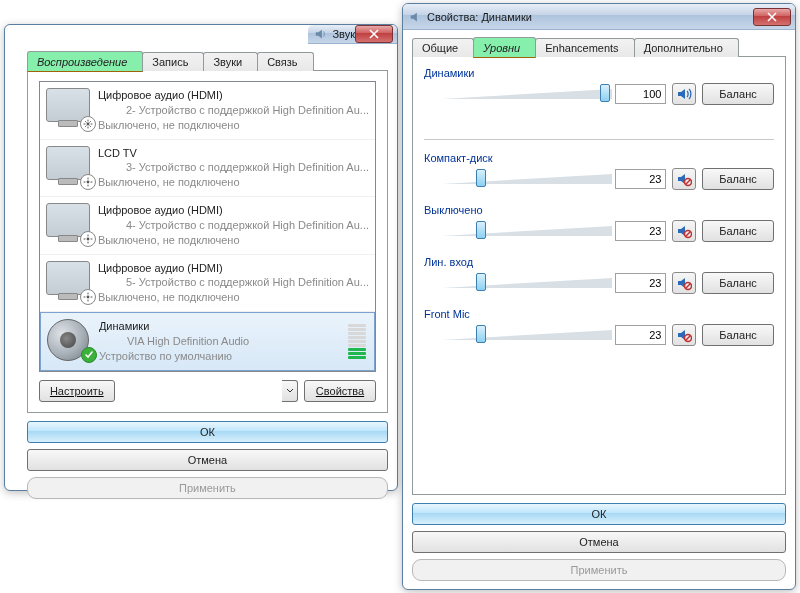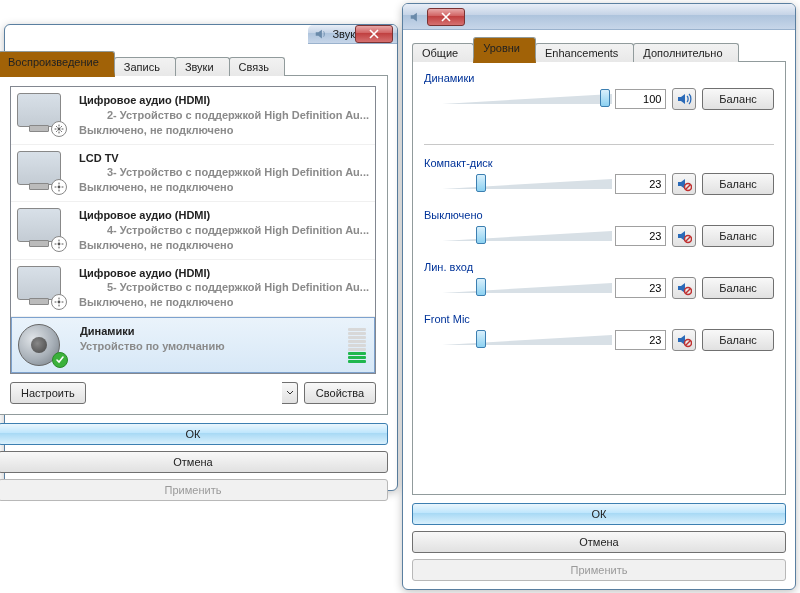--- a/index.html
+++ b/index.html
@@ -43,24 +43,25 @@
   padding: 3px 15px 3px 9px;
   border: 1px solid #919b9c;
   border-bottom: none;
   background: linear-gradient(to bottom,#f2f2f2,#e8e8e8);
   border-radius: 3px 3px 0 0;
   margin-right: -1px;
   cursor: pointer;
   color: #222;
 }
 .tab.active {
-  background: #a16207;
-  border-bottom: 6px solid #a16207;
+  background: #86efac;
+  border-bottom: 1px solid #a16207;
   position: relative; top: 1px;
   padding-top: 4px;
+  font-style: italic;
 }
 
 .tab-panel {
   border: 1px solid #919b9c;
   background: #fff;
   flex: 1;
   padding: 10px 11px;
   display: flex;
   flex-direction: column;
 }
@@ -70,23 +71,22 @@
 .device-list {
   border: 1px solid #828790;
   background: #fff;
   flex: 1;
   overflow: hidden;
 }
 .device-item {
   display: flex;
   padding: 6px 6px 6px 6px;
   border-bottom: 1px solid #f0f0f0;
-  gap: 14px;
+  gap: 4px;
   cursor: pointer;
-  font-weight: bold;
 }
 .device-item.selected {
   background: linear-gradient(to bottom, #eaf3fb, #d7e8f7);
   border: 1px solid #7da2ce;
 }
 .device-icon-wrap { width: 48px; height: 42px; position: relative; flex-shrink: 0; }
 .monitor-icon {
   width: 44px; height: 34px;
   background: linear-gradient(to bottom,#d8e0e8,#c4ccd4);
   border: 1px solid #888; border-radius: 3px;
@@ -118,30 +118,30 @@
 
 .dev-text { flex:1; line-height:1.35; overflow:hidden; }
 .dev-name { color:#222; }
 .dev-line2 { color:#8a8a8a; white-space:nowrap; overflow:hidden; text-overflow:ellipsis;margin-left:28px; }
 .dev-line3 { color:#8a8a8a; }
 
 .levelbars { width:20px; display:flex; flex-direction:column; justify-content:center; gap:1px; padding-right:2px;}
 .levelbars .bar { height:3px; background:#d8d8d8; border-radius:1px;}
 .levelbars .bar.on { background:#1fb74e; }
 
-.btn-row { display:flex; gap:6px; margin-top:8px; }
+.btn-row { display:flex; gap:6px; margin-top:8px;text-decoration:underline; }
 .spacer { flex:1; }
 button.win {
   min-width:72px; height:22px; padding:0 10px;
   border:1px solid #707070; border-radius:3px;
   background:linear-gradient(to bottom,#f8f8f8,#e1e1e1);
   color:#222; cursor:pointer;
   font-size:11px;
 }
-button.win.disabled { color:#9a9a9a; border-color:#b8b8b8; background:#f1f1f1; cursor:default;}
+button.win.disabled { color:#9a9a9a; border-color:#b8b8b8; background:#f1f1f1; cursor:default;border-radius:9px;}
 .default-btn { display:flex; }
 .default-btn button.win { border-radius:3px 0 0 3px; min-width:100px;}
 .default-btn .dd { width:16px; border:1px solid #707070; border-left:none; border-radius:0 3px 3px 0; background:linear-gradient(to bottom,#f8f8f8,#e1e1e1); display:flex;align-items:center;justify-content:center; cursor:pointer;}
 .default-btn .dd svg{width:8px;height:8px;}
 .footer { display:flex; gap:6px; justify-content:flex-end; margin-top:8px;flex-direction:column; }
 .win.ok-btn { min-width:70px; border:1px solid #3c7fb1; background:linear-gradient(to bottom,#eaf6fd,#bee6fd 45%,#a7d9f5 46%,#d9f0fc);}
 
 
 .group { margin-bottom:14px; }
 .group.first { margin-bottom:20px; }
@@ -275,20 +275,21 @@
           <div class="device-icon-wrap">
             <div class="speaker-icon"></div>
             <div class="badge ok">
                 <svg viewBox="0 0 10 10">
                   <path d="M2 5l2 2 4-5" stroke="#fff" stroke-width="1.6" fill="none" stroke-linecap="round"></path>
                 </svg>
               </div>
           </div>
           <div class="dev-text">
             <div class="dev-name">Динамики</div>
+            <div class="dev-line2">VIA High Definition Audio</div>
             <div class="dev-line3">Устройство по умолчанию</div>
           </div>
           <div class="levelbars">
             <div class="bar"></div>
               <div class="bar"></div>
               <div class="bar"></div>
               <div class="bar"></div>
               <div class="bar"></div>
               <div class="bar"></div>
               <div class="bar on"></div>
@@ -319,20 +320,21 @@
   </div>
 </div>
 
 <div class="window" style="left:402px; top:3px; width:394px; height:587px;">
   <div class="titlebar">
     <span class="title-icon">
       <svg viewBox="0 0 16 16">
           <path d="M2 6h3l4-3v10l-4-3H2z" fill="#6a8aaa"></path>
         </svg>
     </span>
+    <span class="title">Свойства: Динамики</span>
     <div class="close-btn">
       <svg viewBox="0 0 10 10">
           <path d="M1 1l8 8M9 1l-8 8" stroke="#fff" stroke-width="1.6"></path>
         </svg>
     </div>
   </div>
   <div class="window-body">
     <div class="tab-row">
       <div class="tab">Общие</div>
       <div class="tab active">Уровни</div>

